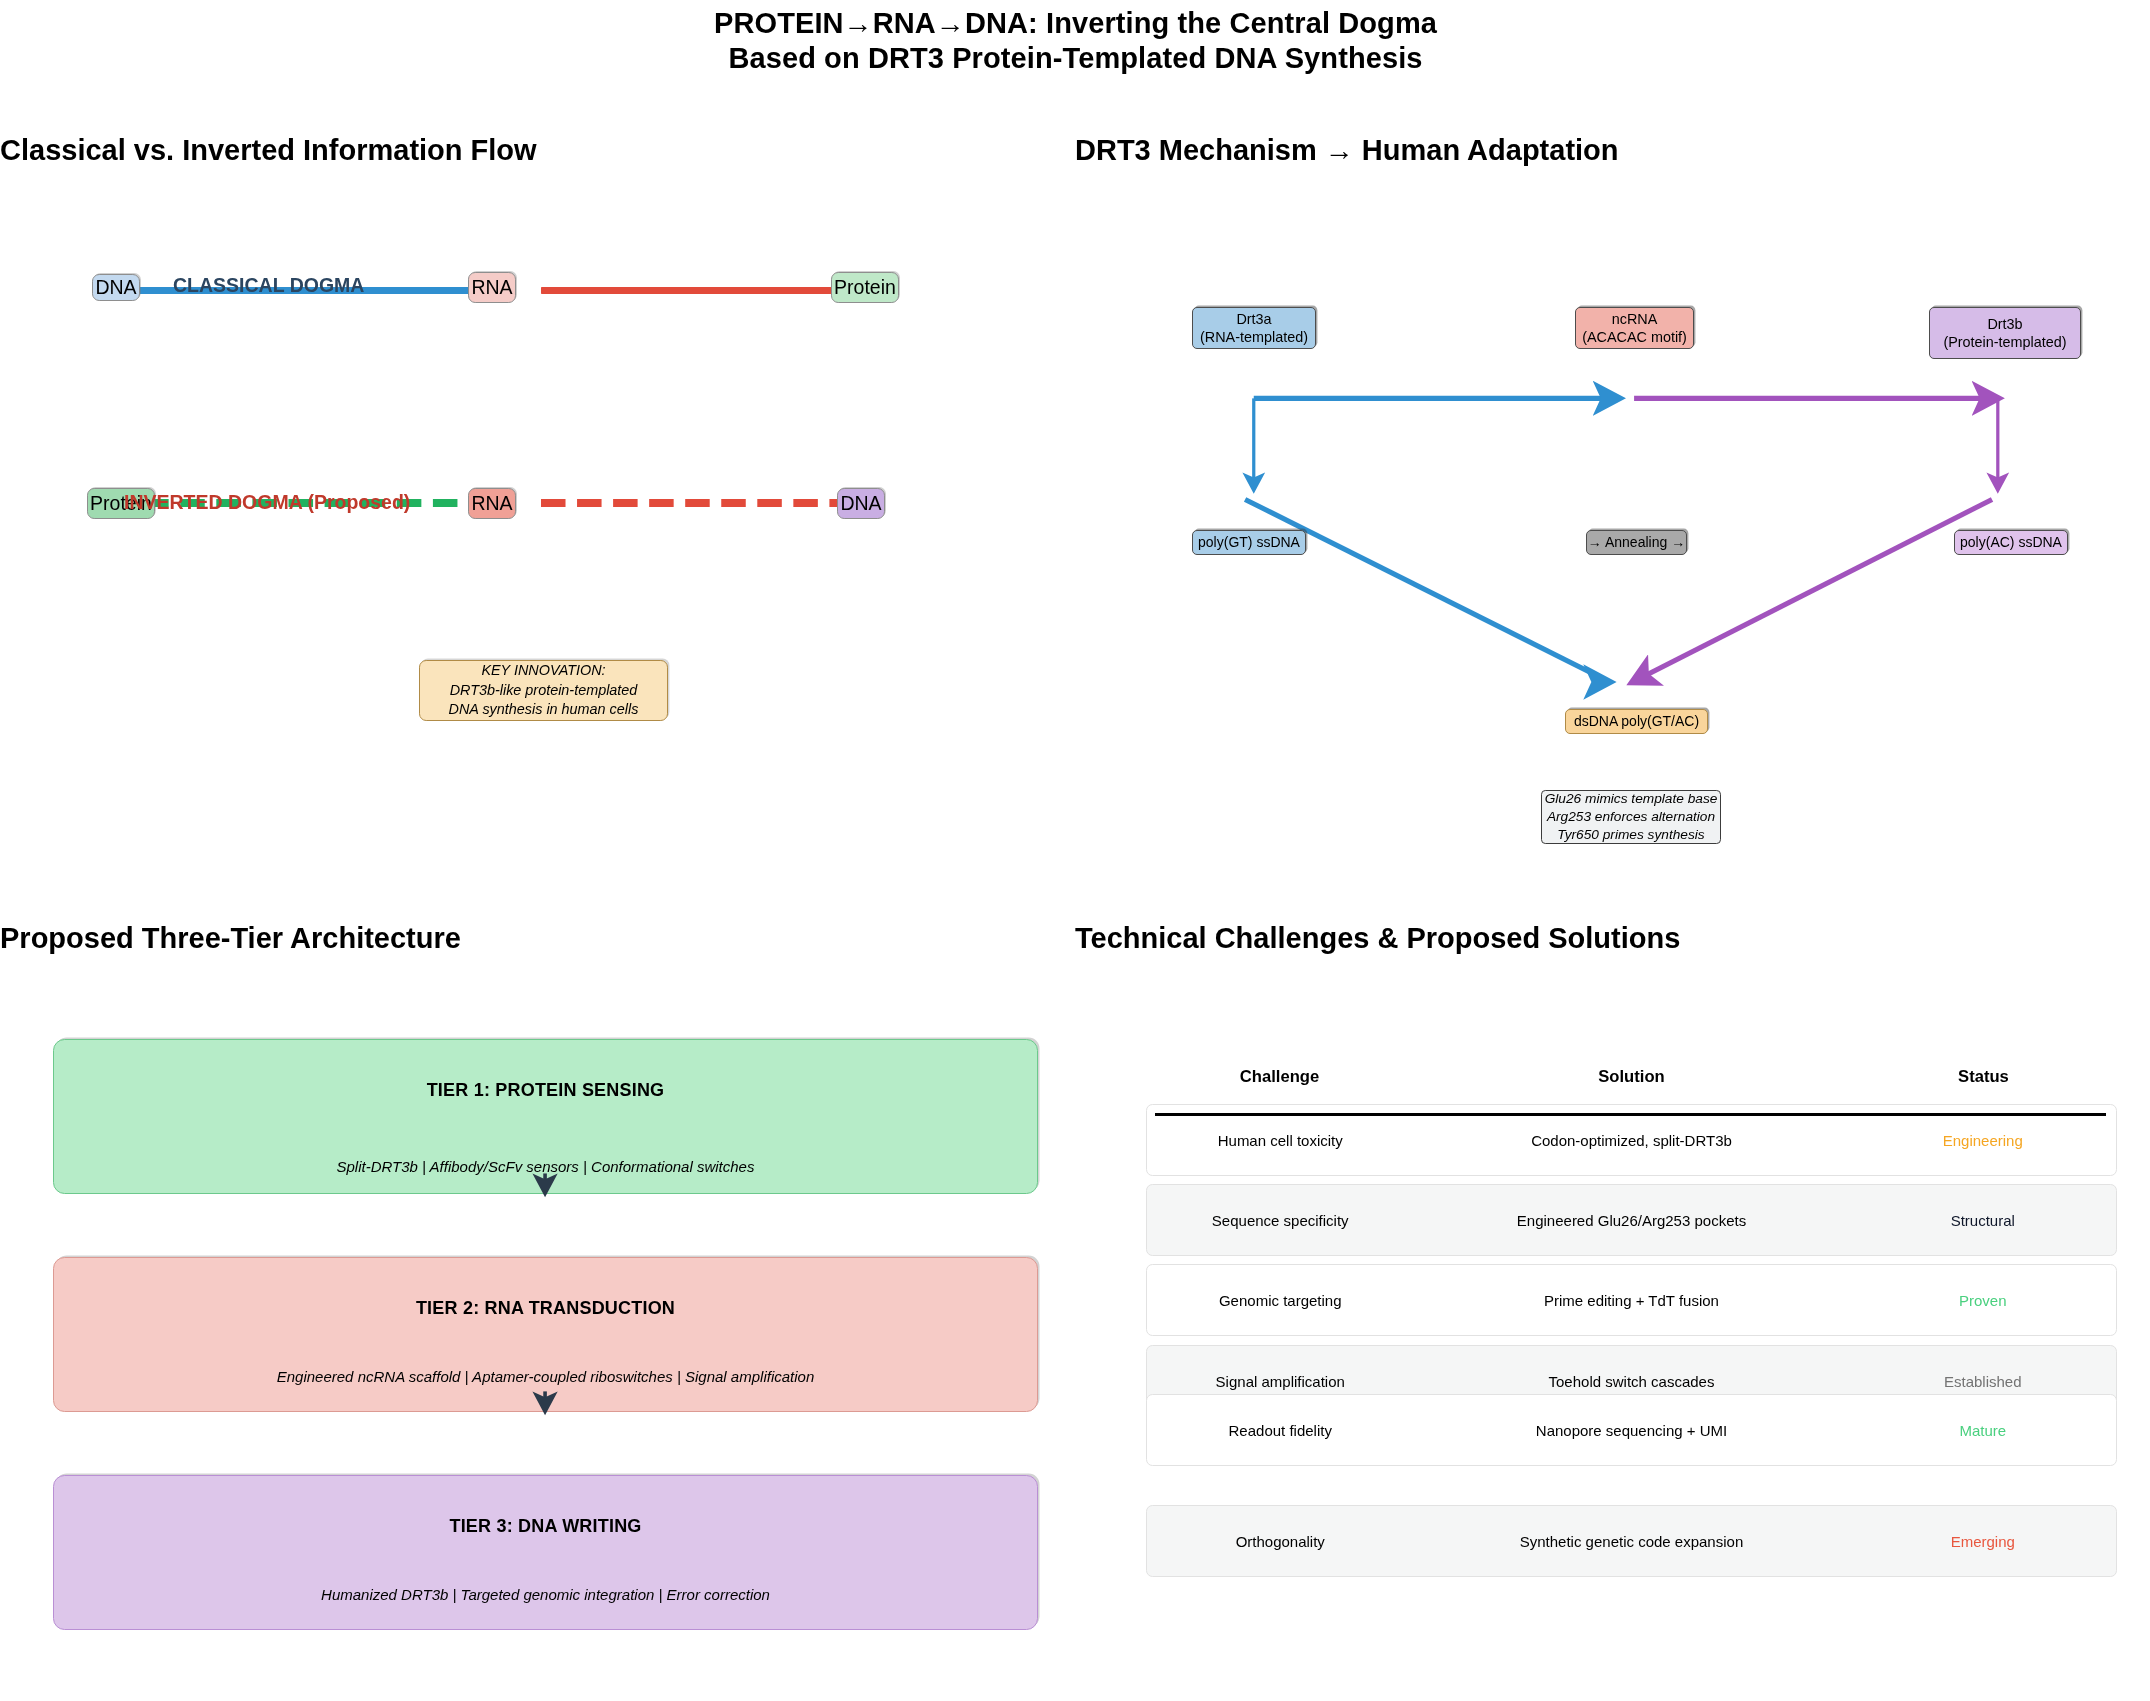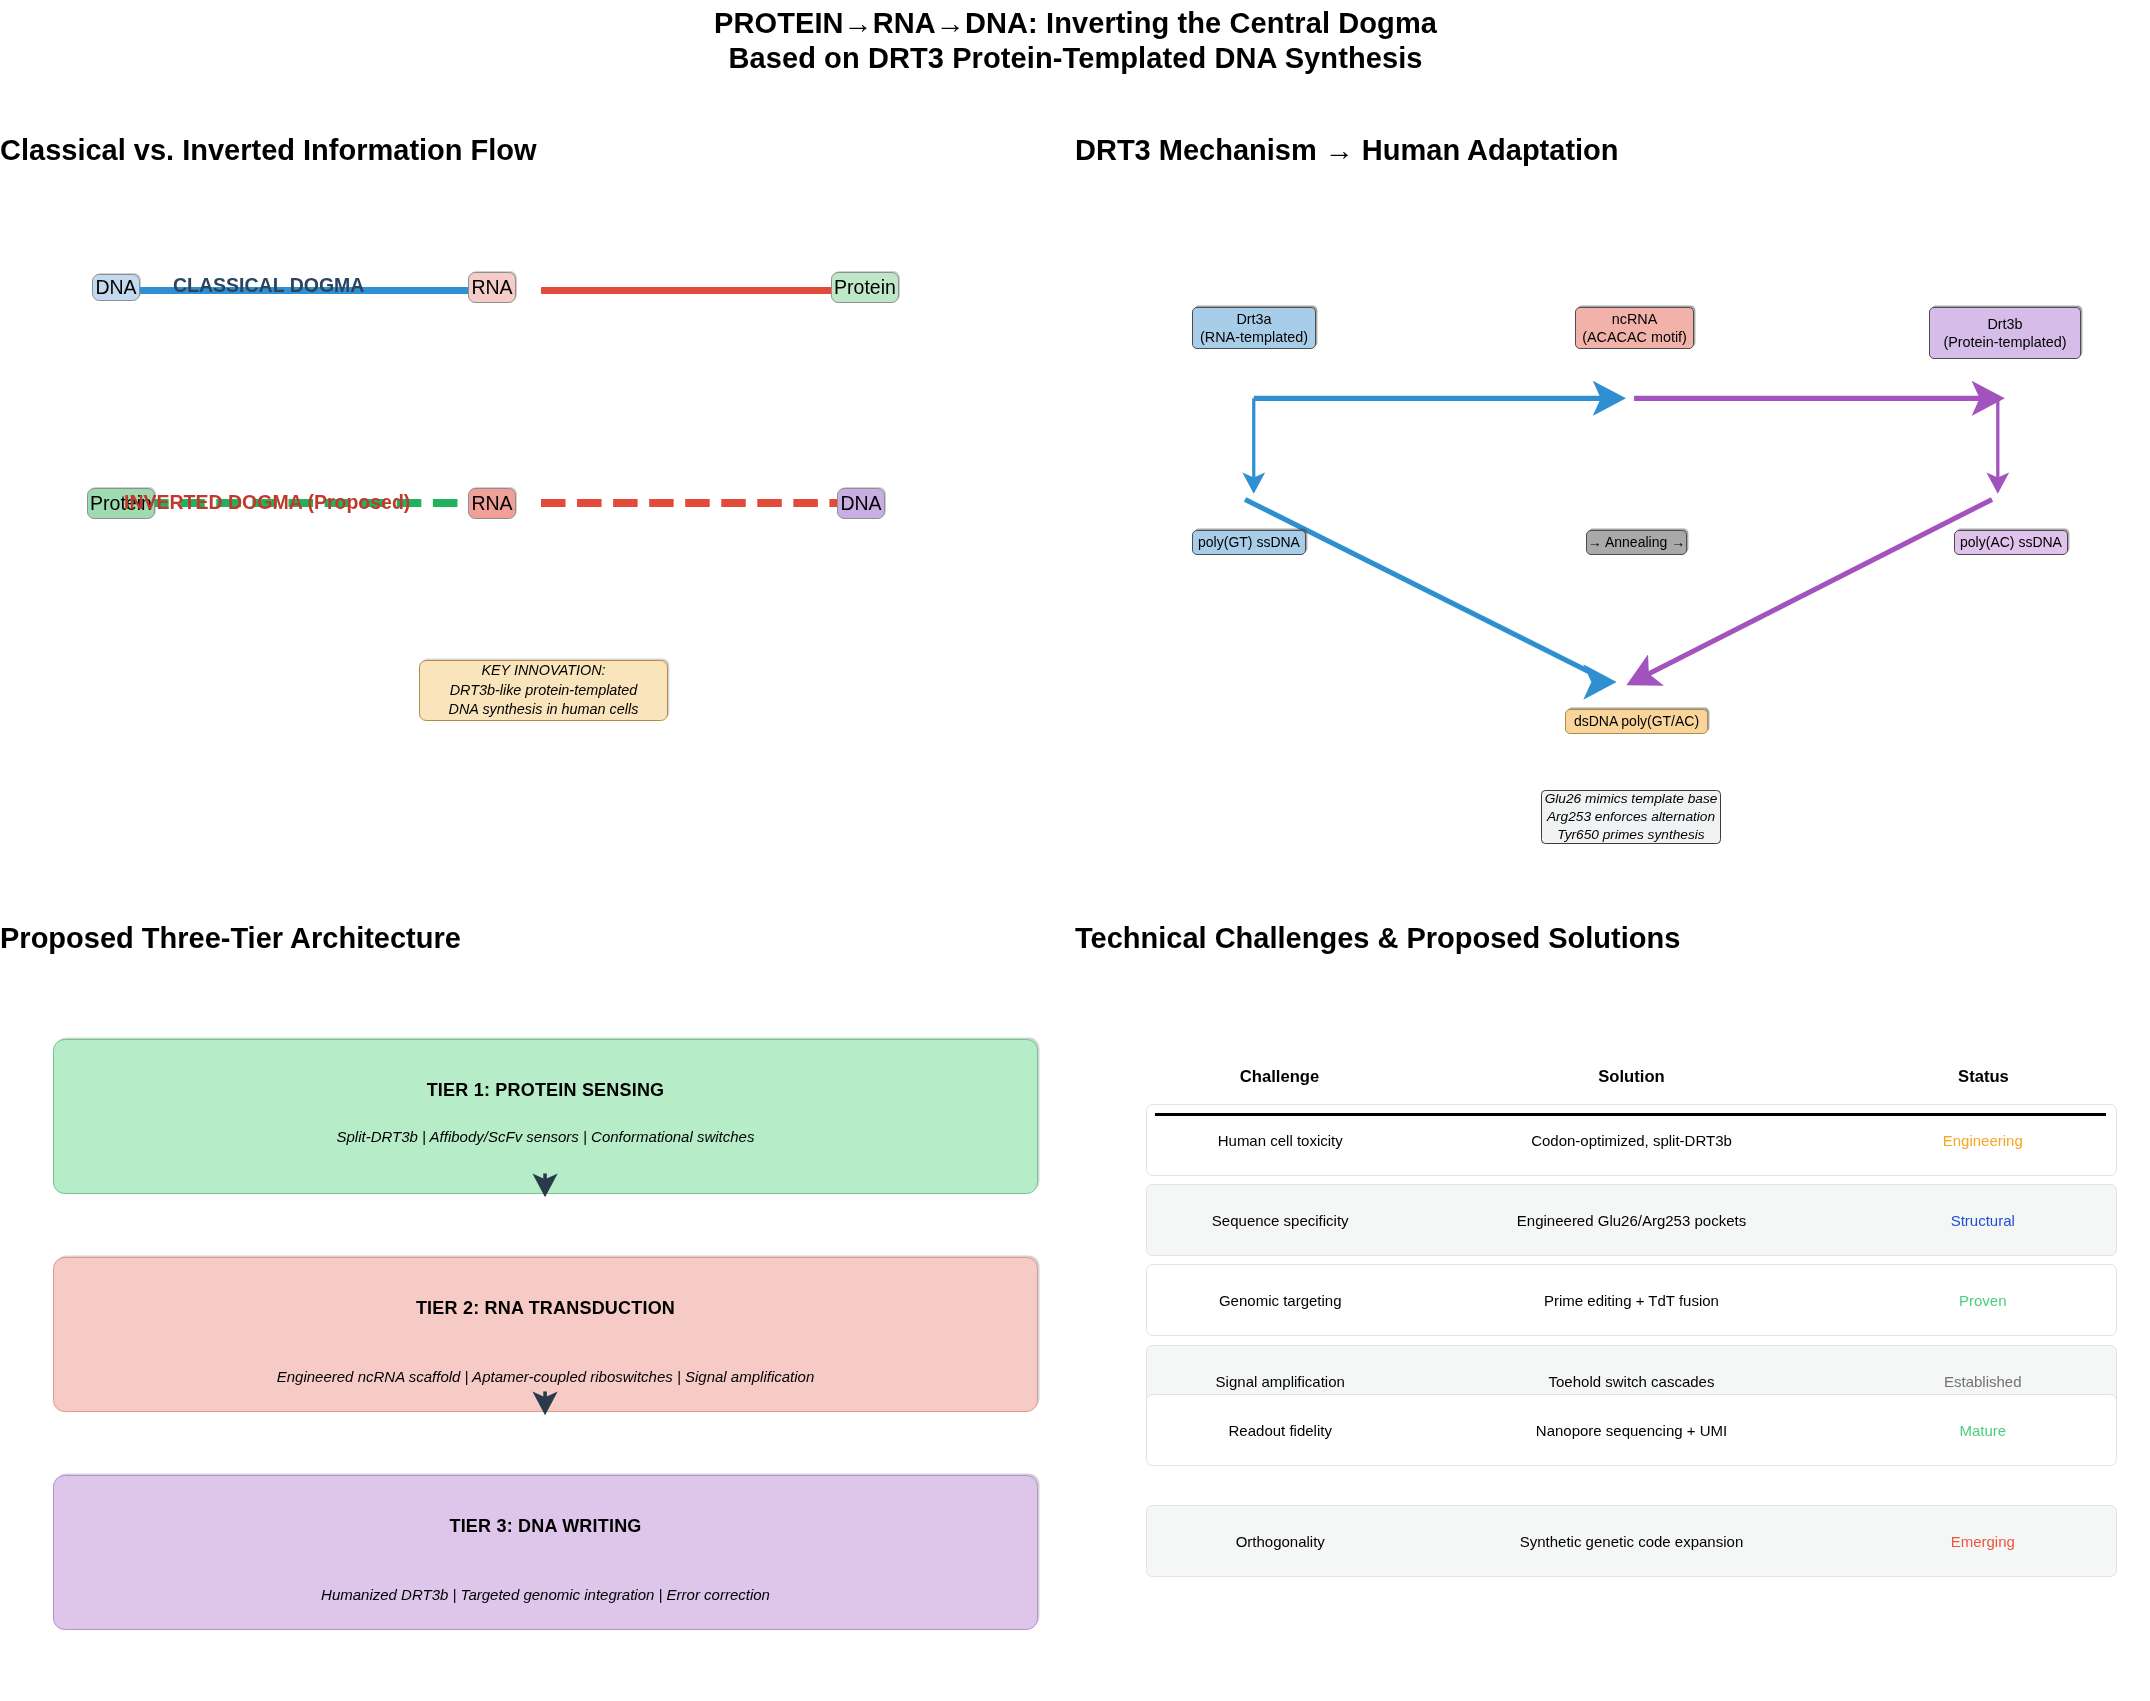--- a/index.html
+++ b/index.html
@@ -138,21 +138,21 @@
     </div>
 
   <div class="notebox" style="left:1541px;top:790px;width:180px;height:54px;">
     <div>Glu26 mimics template base</div>
     <div>Arg253 enforces alternation</div>
     <div>Tyr650 primes synthesis</div>
   </div>
 
   <div class="tier" style="left:53px;top:1039px;width:985px;height:155px;background:#b6ecc8;border-color:#6cc98c;">
     <div class="tier-title" style="margin-top:40px;">TIER 1: PROTEIN SENSING</div>
-    <div class="tier-sub" style="margin-top:27px;text-align:center;">Split-DRT3b | Affibody/ScFv sensors | Conformational switches</div>
+    <div class="tier-sub" style="margin-top:57px;text-align:center;">Split-DRT3b | Affibody/ScFv sensors | Conformational switches</div>
   </div>
   <div class="tier" style="left:53px;top:1257px;width:985px;height:155px;background:#f6cbc6;border-color:#dc9a93;">
     <div class="tier-title" style="margin-top:40px;">TIER 2: RNA TRANSDUCTION</div>
     <div class="tier-sub" style="margin-top:49px;">Engineered ncRNA scaffold | Aptamer-coupled riboswitches | Signal amplification</div>
   </div>
   <div class="tier" style="left:53px;top:1475px;width:985px;height:155px;background:#ddc6ea;border-color:#b98fd4;">
     <div class="tier-title" style="margin-top:40px;">TIER 3: DNA WRITING</div>
     <div class="tier-sub" style="margin-top:49px;">Humanized DRT3b | Targeted genomic integration | Error correction</div>
   </div>
 
@@ -164,21 +164,21 @@
   <div class="tbl-rule" style="left:1155px;top:1113px;width:951px;"></div>
 
   <div class="trow" style="left:1146px;top:1104px;width:971px;height:72px;background:#ffffff;">
     <div class="cell c1">Human cell toxicity</div>
     <div class="cell c2">Codon-optimized, split-DRT3b</div>
     <div class="cell c3" style="color:#f5a623;">Engineering</div>
   </div>
   <div class="trow" style="left:1146px;top:1184px;width:971px;height:72px;background:#f5f6f6;">
     <div class="cell c1">Sequence specificity</div>
     <div class="cell c2">Engineered Glu26/Arg253 pockets</div>
-    <div class="cell c3" style="color:#1d4ed8;">Structural</div>
+    <div class="cell c3" style="color:#0f172a;">Structural</div>
   </div>
   <div class="trow" style="left:1146px;top:1264px;width:971px;height:72px;background:#ffffff;">
     <div class="cell c1">Genomic targeting</div>
     <div class="cell c2">Prime editing + TdT fusion</div>
     <div class="cell c3" style="color:#4ad07f;">Proven</div>
   </div>
   <div class="trow" style="left:1146px;top:1345px;width:971px;height:72px;background:#f5f6f6;">
     <div class="cell c1">Signal amplification</div>
     <div class="cell c2">Toehold switch cascades</div>
     <div class="cell c3" style="color:#737373;">Established</div>

